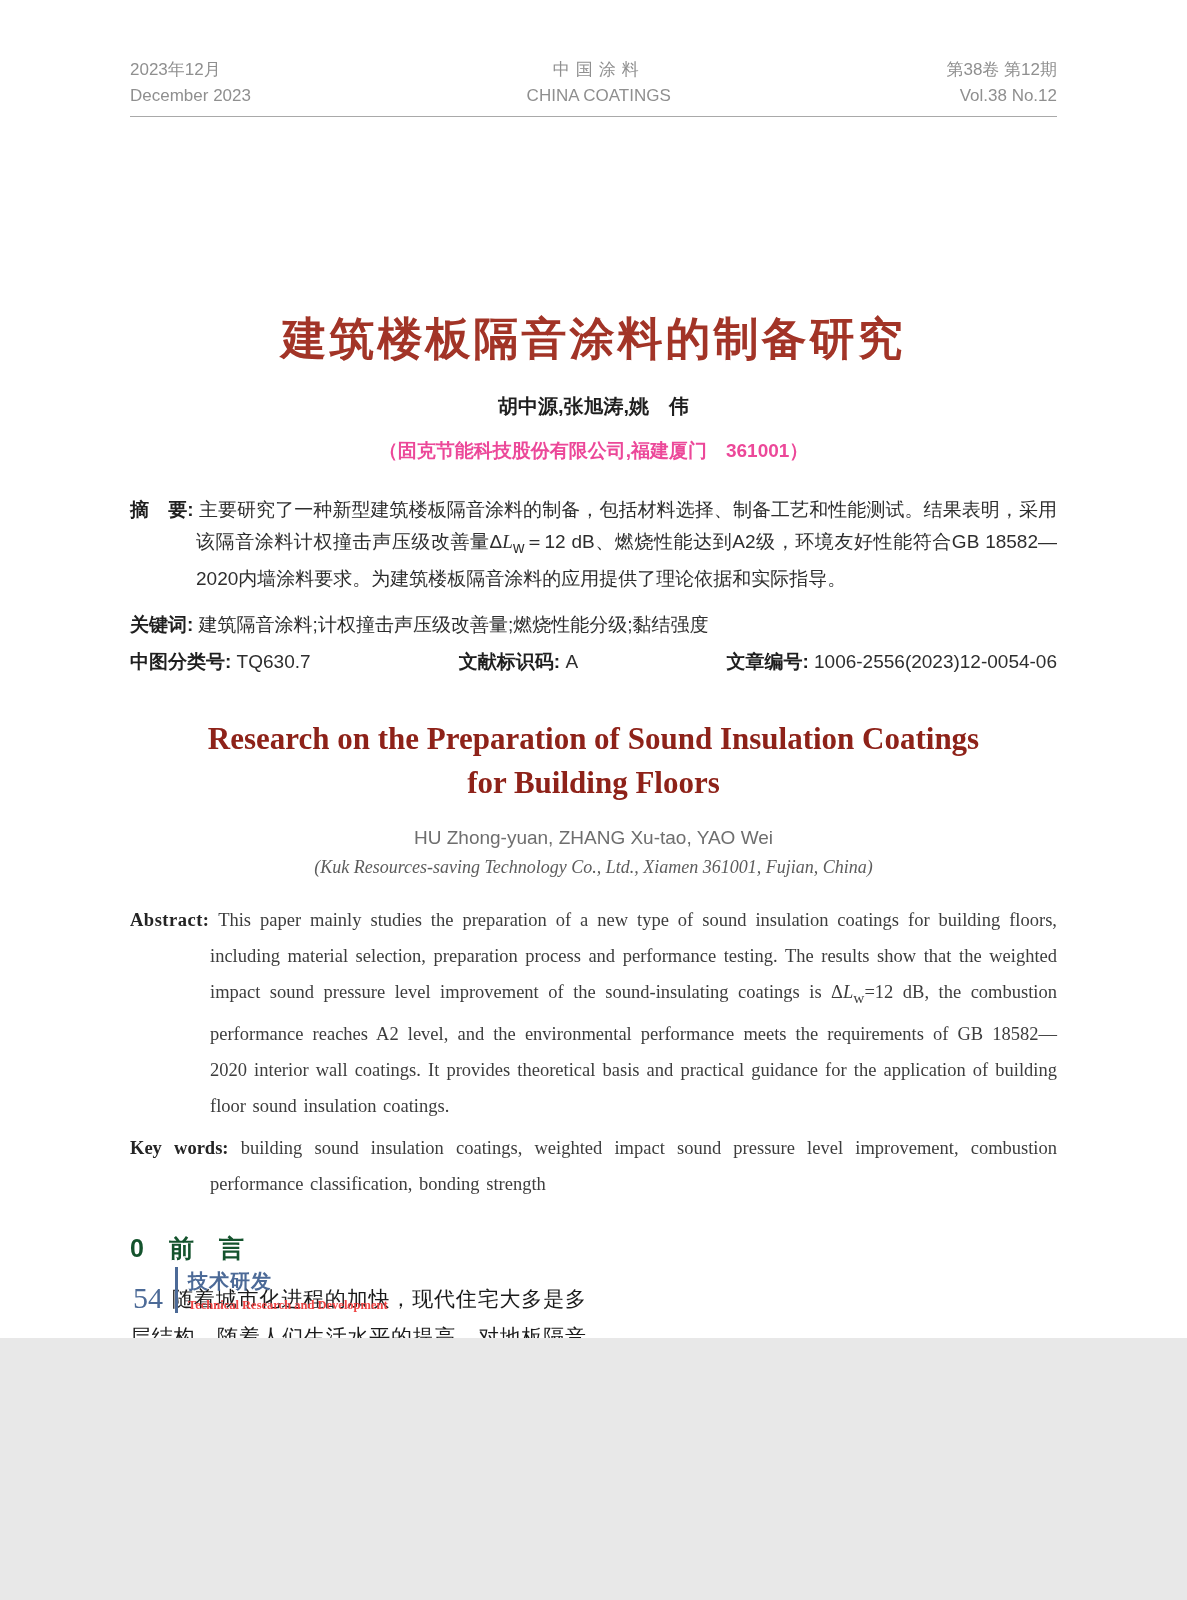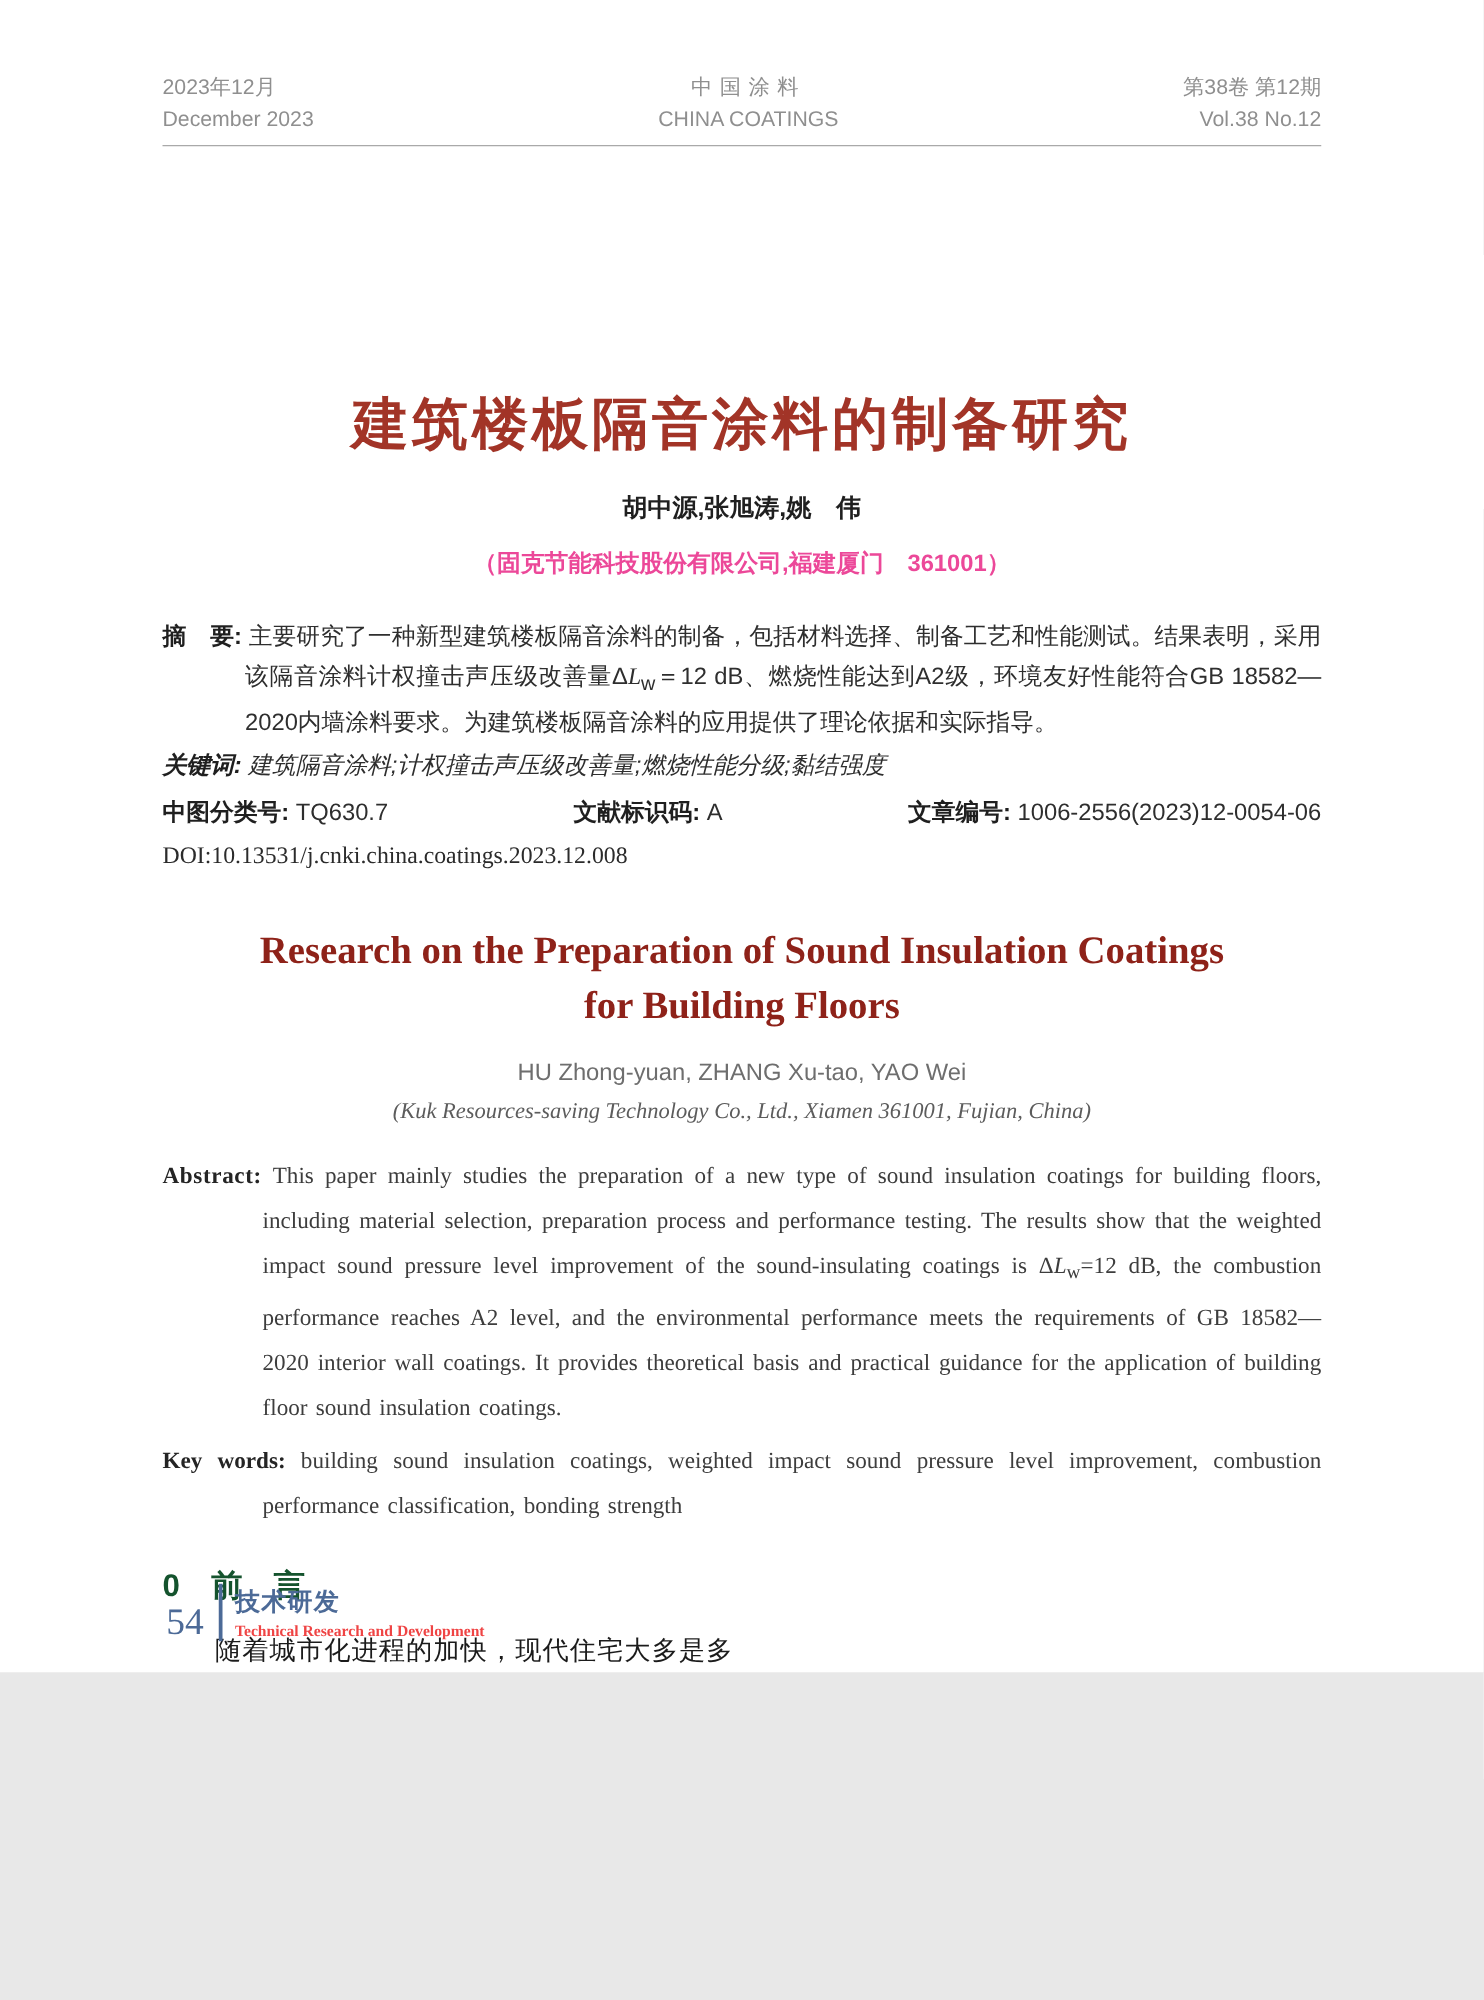--- a/index.html
+++ b/index.html
@@ -26,21 +26,21 @@
     font-size:45px;font-weight:bold;color:#a23427;letter-spacing:3px;
   }
   .authors-cn{margin-top:24px;text-align:center;font-size:20px;font-weight:bold;color:#1f1f1f;}
   .affil-cn{margin-top:18px;text-align:center;font-size:19px;font-weight:bold;color:#ec4899;}
   
   .abs-cn{
     margin-top:30px;font-size:19px;line-height:31.5px;text-align:justify;color:#2e2e2e;
     padding-left:66px;text-indent:-66px;
   }
   .abs-cn .lbl{font-weight:bold;color:#1f1f1f;}
-  .kw-cn{margin-top:3px;font-size:19px;line-height:31px;color:#2e2e2e;font-style:italic;}
+  .kw-cn{margin-top:15px;font-size:19px;line-height:31px;color:#2e2e2e;}
   .kw-cn .lbl{font-weight:bold;color:#1f1f1f;}
   .class-row{margin-top:9px;display:flex;justify-content:space-between;font-size:19px;color:#2e2e2e;}
   .class-row .lbl{font-weight:bold;color:#1f1f1f;}
   .doi-line{margin-top:11px;font-family:"Liberation Serif","DejaVu Serif",serif;font-size:19px;color:#2b2b2b;}
   
   .title-en{
     margin-top:42px;text-align:center;
     font-family:"Liberation Serif","DejaVu Serif",serif;
     font-size:31px;font-weight:bold;color:#8e2219;line-height:44px;
   }
@@ -119,21 +119,20 @@
     </div>
     <div>
       <span class="lbl">文献标识码:</span>
       <span>A</span>
     </div>
     <div>
       <span class="lbl">文章编号:</span>
       <span>1006-2556(2023)12-0054-06</span>
     </div>
   </div>
-  <div class="doi-line">DOI:10.13531/j.cnki.china.coatings.2023.12.008</div>
 
   <div class="title-en">
     <div>Research on the Preparation of Sound Insulation Coatings</div>
     <div>for Building Floors</div>
   </div>
   <div class="authors-en">HU Zhong-yuan, ZHANG Xu-tao, YAO Wei</div>
   <div class="affil-en">(Kuk Resources-saving Technology Co., Ltd., Xiamen 361001, Fujian, China)</div>
 
   <div class="abs-en">
     <span class="lbl">Abstract:</span>

